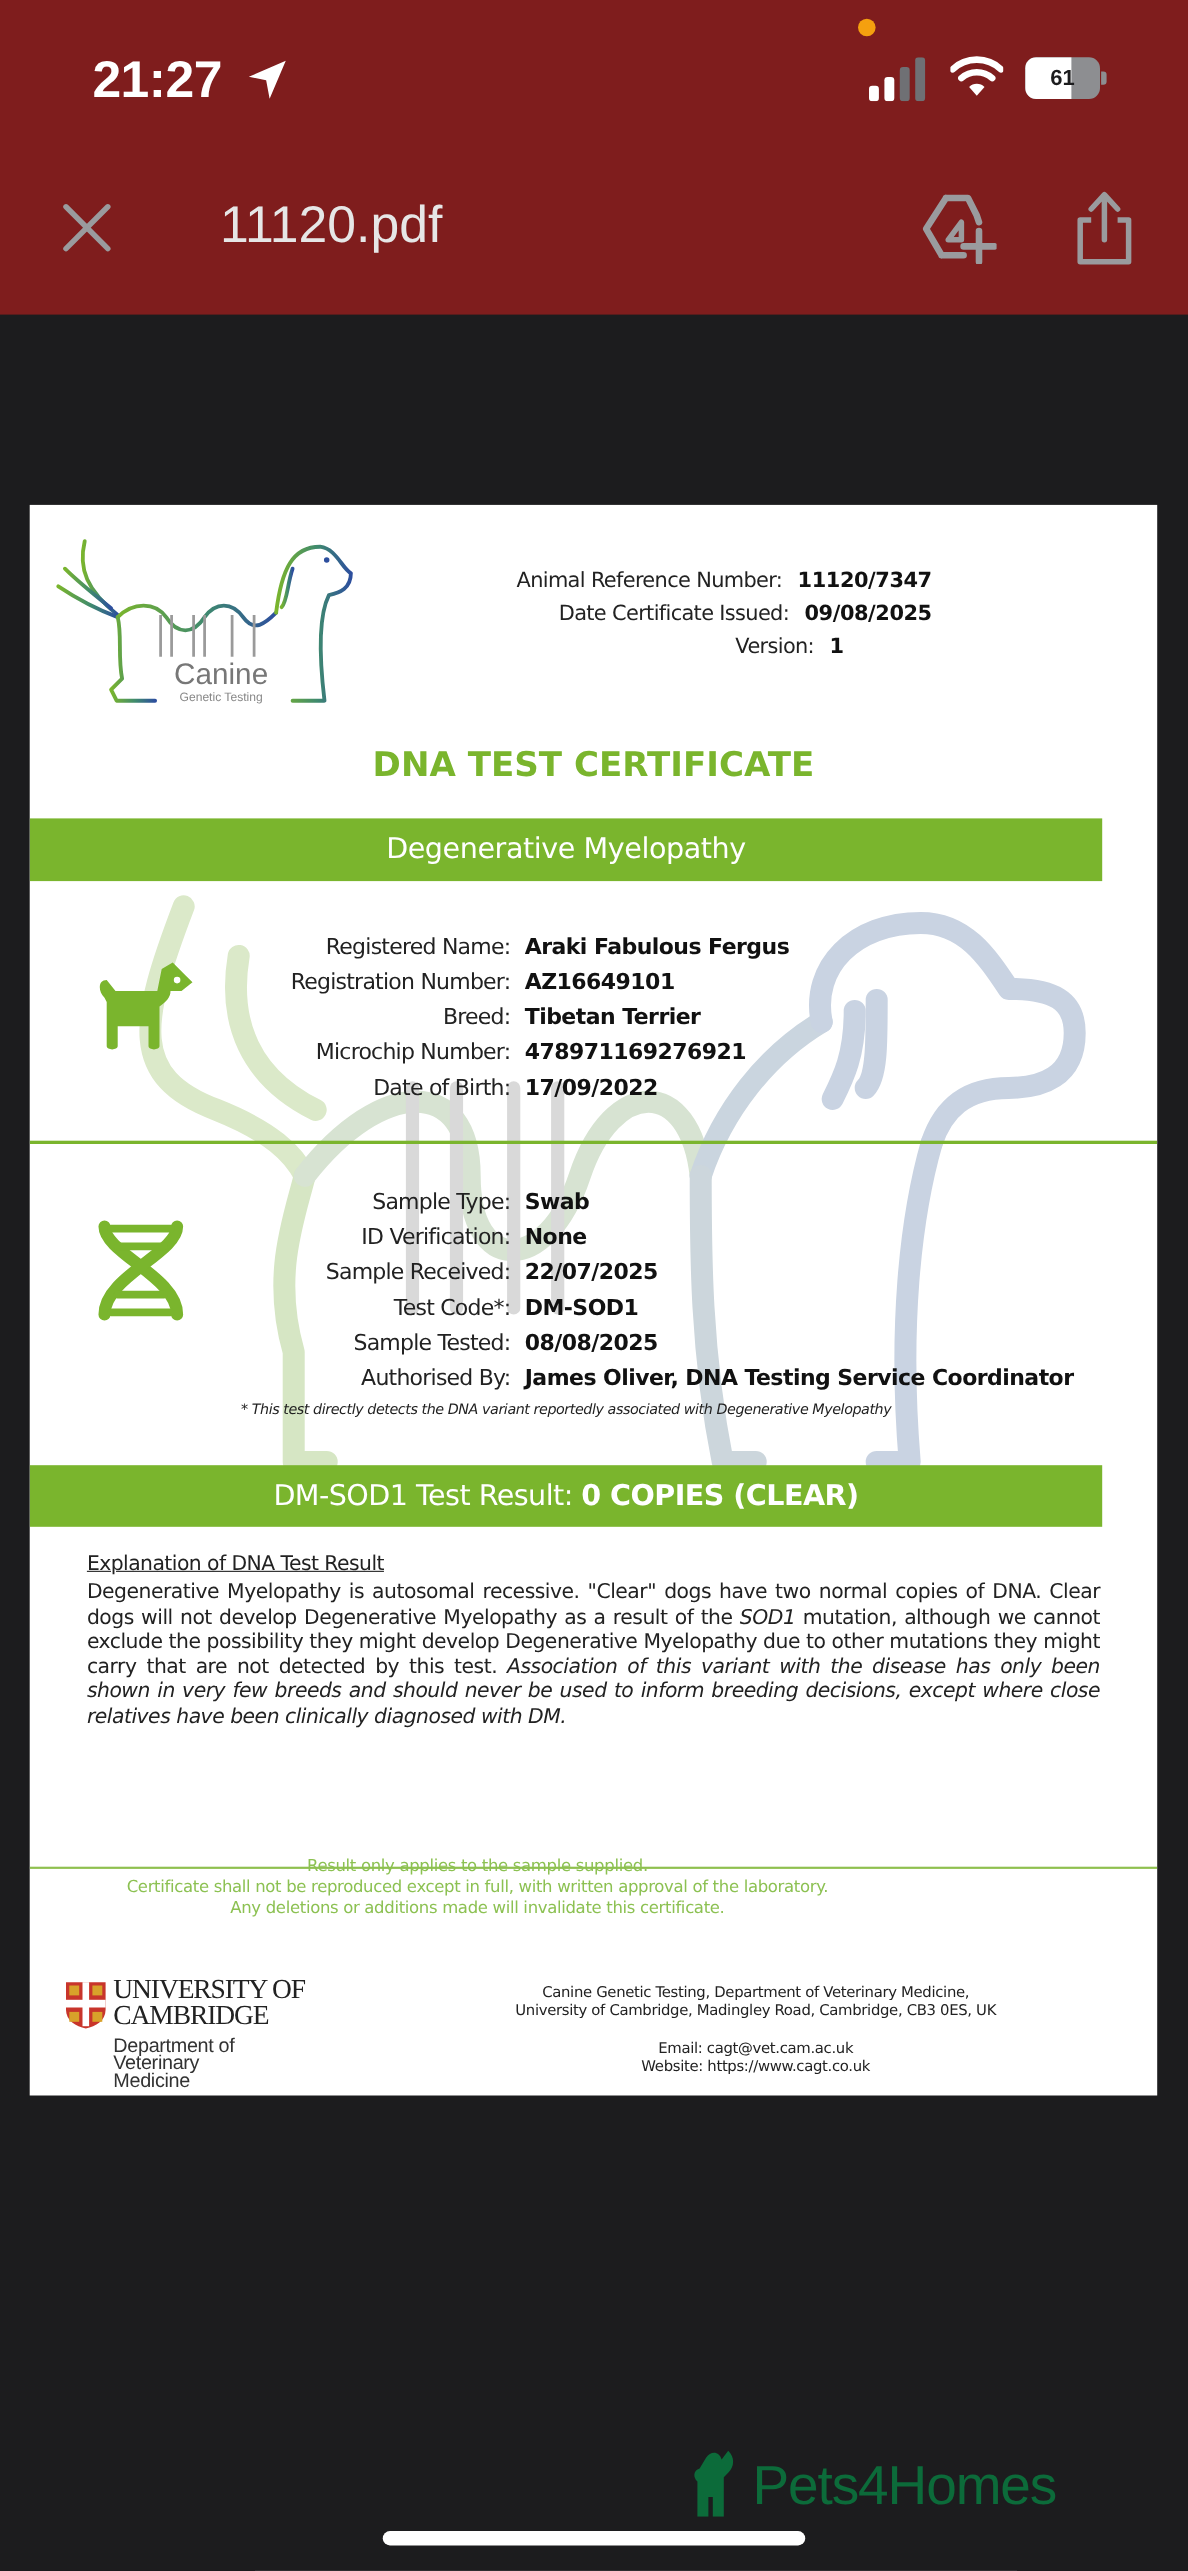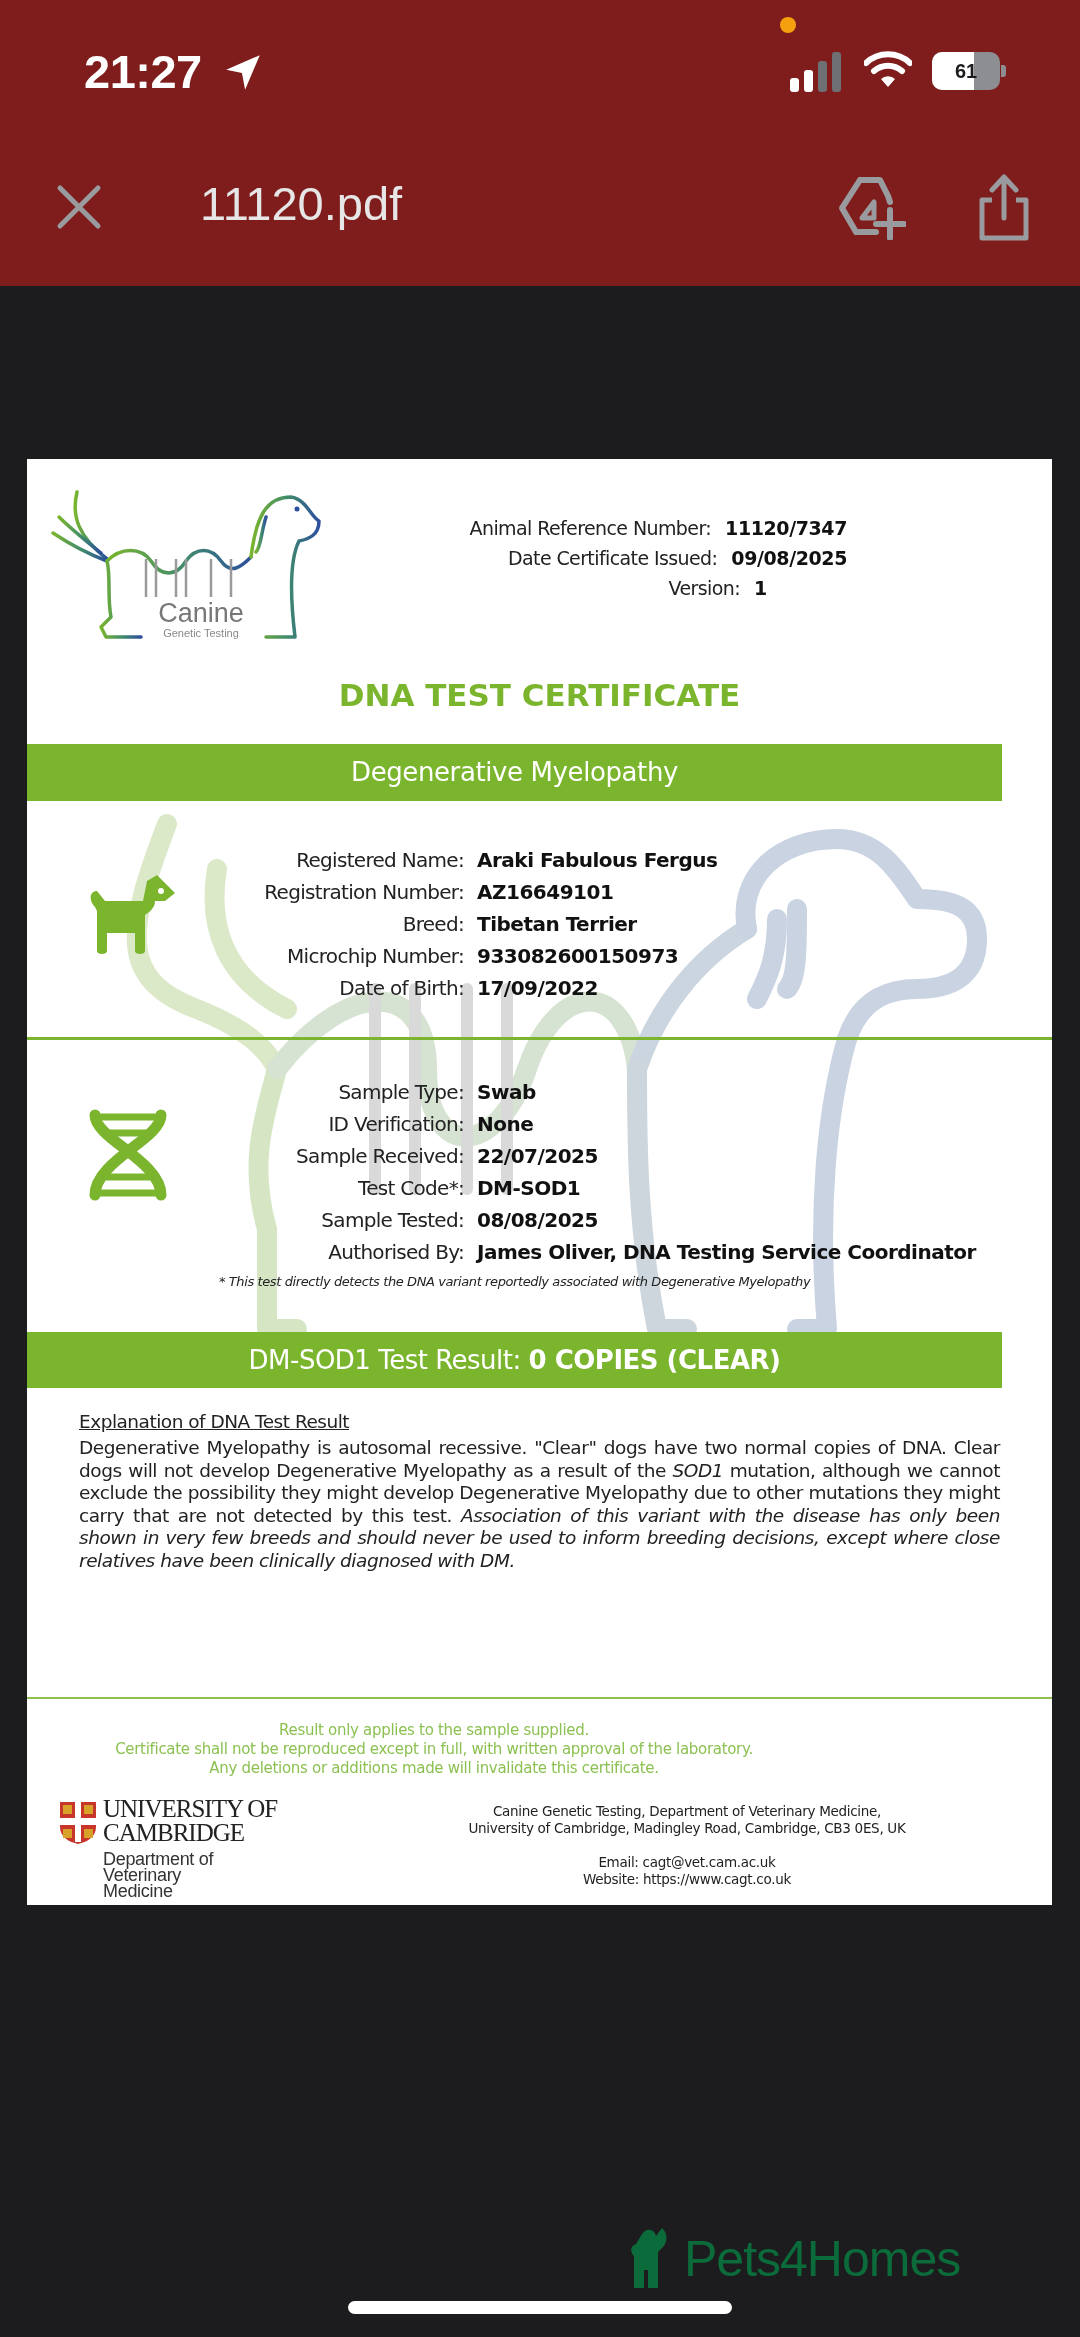--- a/index.html
+++ b/index.html
@@ -110,21 +110,21 @@
     position: absolute; left: 52px; top: 952px; font-size: 18.5px; color: #222;
     text-decoration: underline; letter-spacing: -0.5px;
   }
   .explain-body {
     position: absolute; left: 52px; top: 978px; width: 921px; font-size: 18.5px;
     line-height: 22.5px; color: #222; text-align: justify; letter-spacing: -0.45px;
   }
   .explain-body i { font-style: italic; }
 
   .disclaimer {
-    position: absolute; left: 0; top: 1262px; width: 814px; text-align: center;
+    position: absolute; left: 0; top: 1228px; width: 814px; text-align: center;
     font-size: 15px; line-height: 19px; color: #8cc152; letter-spacing: -0.3px;
   }
 
   .cam-logo { position: absolute; left: 32px; top: 1342px; width: 220px; height: 80px; }
   .cam-crest { position: absolute; left: 0; top: 0; width: 38px; height: 44px; }
   .cam-name {
     position: absolute; left: 44px; top: -4px; font-family: "Liberation Serif", serif;
     font-size: 25px; line-height: 24px; color: #222; letter-spacing: -1px;
   }
   .cam-dept {
@@ -279,21 +279,21 @@
     <div class="info-row">
       <span class="info-label">Registration Number:</span>
       <span class="info-value">AZ16649101</span>
     </div>
     <div class="info-row">
       <span class="info-label">Breed:</span>
       <span class="info-value">Tibetan Terrier</span>
     </div>
     <div class="info-row">
       <span class="info-label">Microchip Number:</span>
-      <span class="info-value">933082600150973</span>
+      <span class="info-value">478971169276921</span>
     </div>
     <div class="info-row">
       <span class="info-label">Date of Birth:</span>
       <span class="info-value">17/09/2022</span>
     </div>
   </div>
 
   <div class="divider divider-1"></div>
 
   <svg class="icon-dna" viewBox="0 0 90 92">

